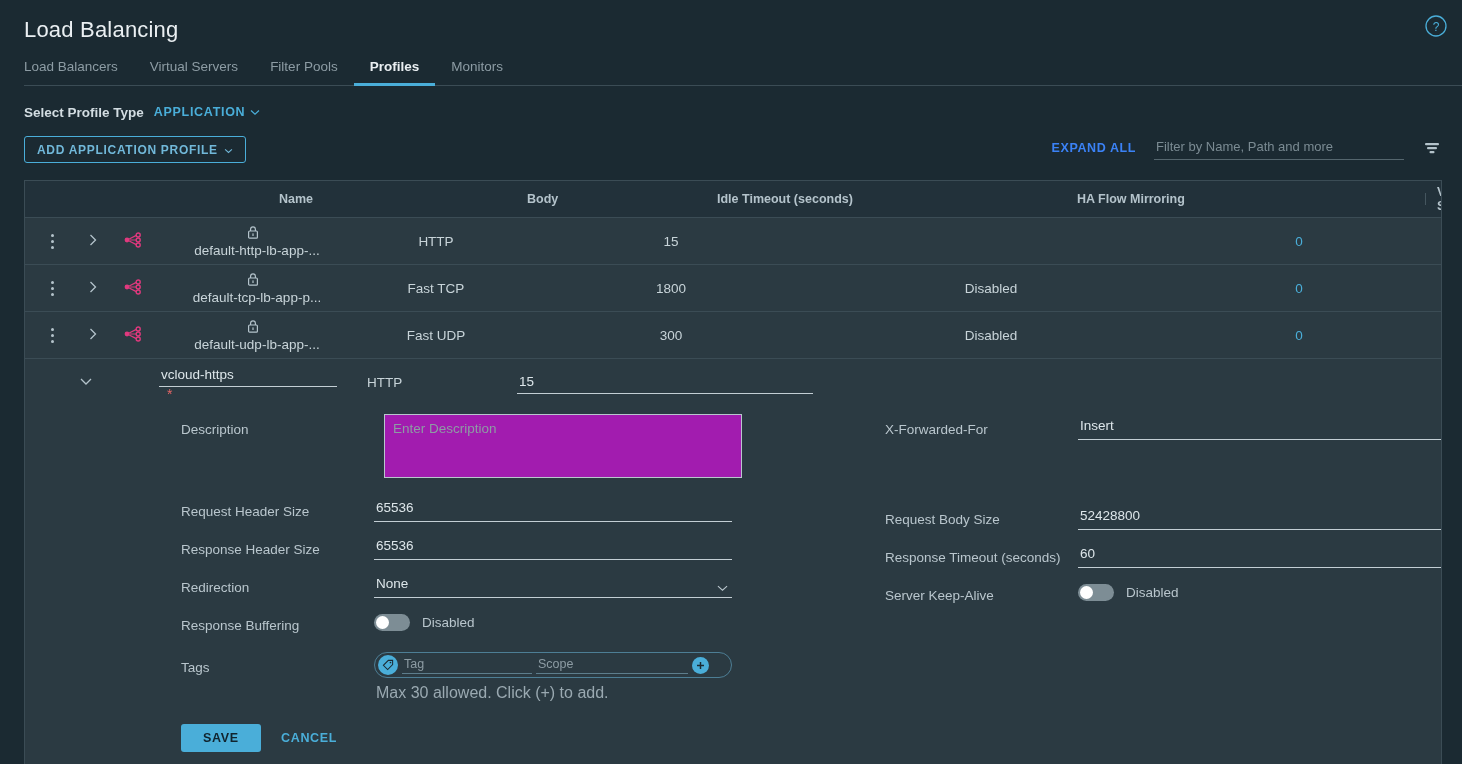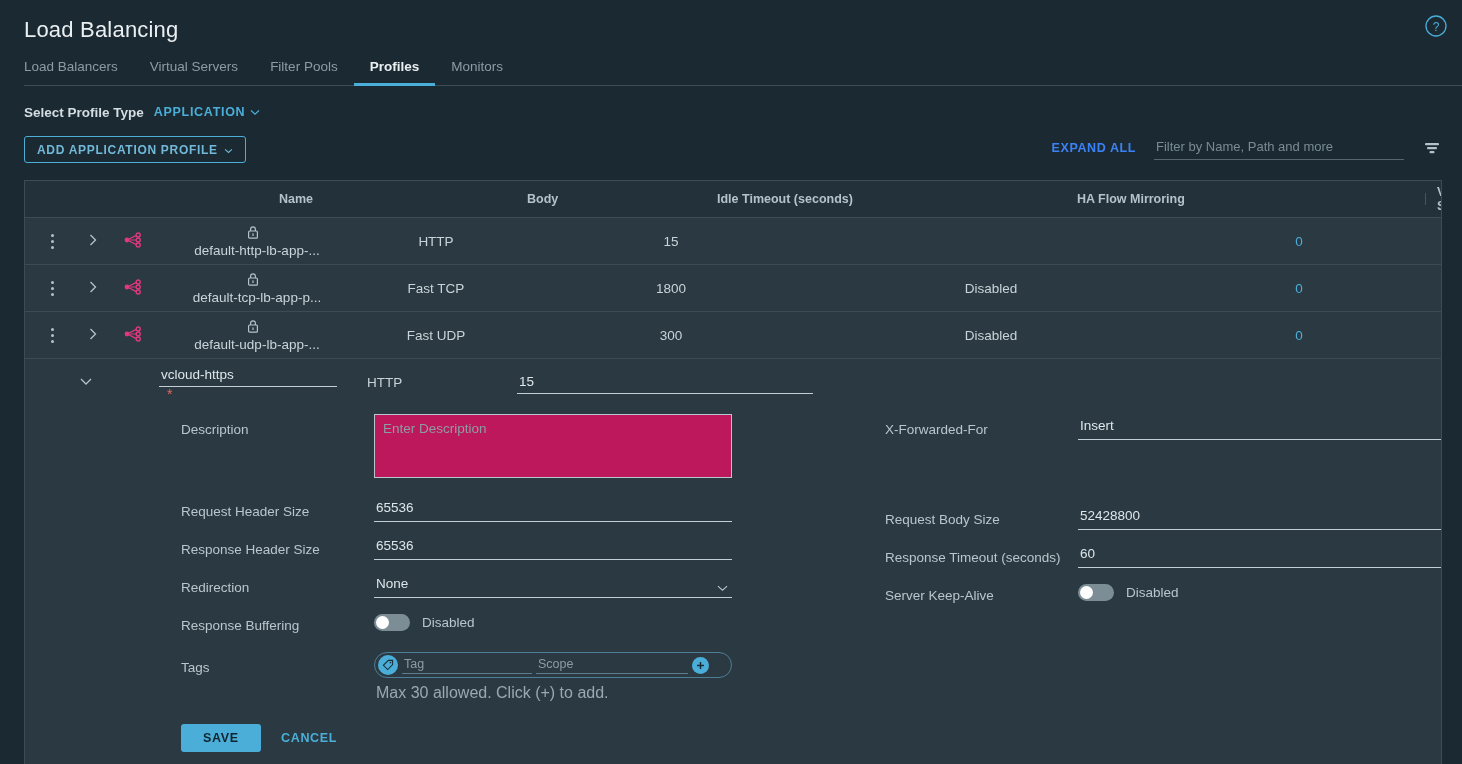--- a/index.html
+++ b/index.html
@@ -243,28 +243,29 @@
     flex: none;
     font-size: 13.5px;
     color: #b9c6cd;
     padding-top: 8px;
   }
   .form-field { width: 360px; position: relative; }
 
   .desc-area {
     width: 358px;
     height: 64px;
-    background: #be185d;
+    background: #a21caf;
     border: 1px solid #b9c6cd;
     color: #dde6ea;
     font-size: 13.5px;
     font-family: inherit;
     padding: 6px 8px;
     resize: none;
     outline: none;
+    margin-left: 10px;
   }
   .desc-area::placeholder { color: #8d9ca4; }
 
   .line-input {
     width: 358px;
     background: transparent;
     border: none;
     border-bottom: 1px solid #c3ced4;
     color: #dde6ea;
     font-size: 13.5px;

